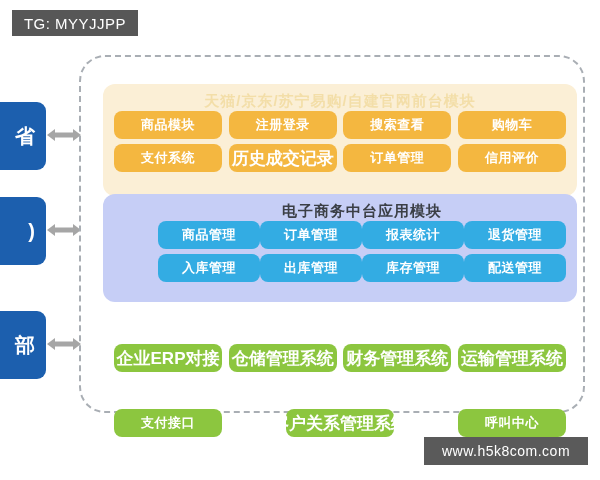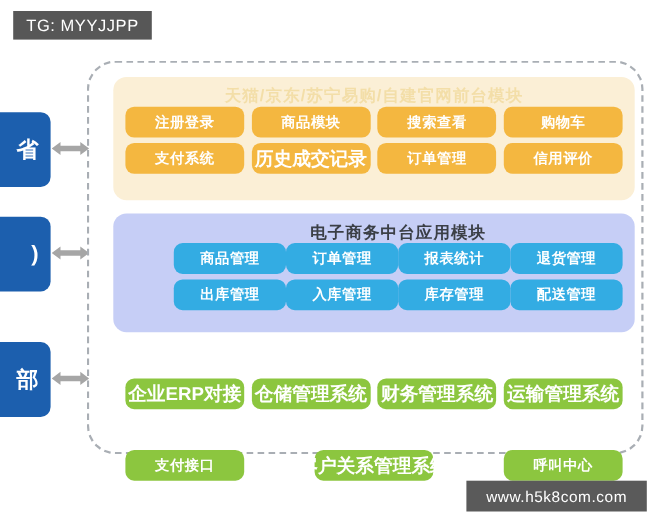--- a/index.html
+++ b/index.html
@@ -88,21 +88,21 @@
 
   
   .panel {
     position: absolute;
     left: 103px;
     width: 474px;
     border-radius: 12px;
     box-sizing: border-box;
   }
   #panel-front {
-    top: 70px;
+    top: 84px;
     height: 112px;
     background: #FBEFD6;
   }
   #panel-mid {
     top: 194px;
     height: 108px;
     background: #C6CEF6;
     padding-left: 44px;
   }
   #panel-back {
@@ -174,44 +174,44 @@
 </svg>
 <svg class="arrow" id="arrow-2" viewBox="0 0 34 16">
   <path d="M0 8 L8 2 L8 5.5 L26 5.5 L26 2 L34 8 L26 14 L26 10.5 L8 10.5 L8 14 Z" fill="#a6a6a6"></path>
 </svg>
 
 <div id="dashed-container"></div>
 
 <div class="panel" id="panel-front">
   <div class="panel-title">天猫/京东/苏宁易购/自建官网前台模块</div>
   <div class="pill-row">
+    <div class="pill orange">商品模块</div>
     <div class="pill orange">注册登录</div>
-    <div class="pill orange">商品模块</div>
     <div class="pill orange">搜索查看</div>
     <div class="pill orange">购物车</div>
   </div>
   <div class="pill-row">
     <div class="pill orange">支付系统</div>
     <div class="pill orange small">历史成交记录</div>
     <div class="pill orange">订单管理</div>
     <div class="pill orange">信用评价</div>
   </div>
 </div>
 
 <div class="panel" id="panel-mid">
   <div class="panel-title">电子商务中台应用模块</div>
   <div class="pill-row">
     <div class="pill blue">商品管理</div>
     <div class="pill blue">订单管理</div>
     <div class="pill blue">报表统计</div>
     <div class="pill blue">退货管理</div>
   </div>
   <div class="pill-row">
+    <div class="pill blue">入库管理</div>
     <div class="pill blue">出库管理</div>
-    <div class="pill blue">入库管理</div>
     <div class="pill blue">库存管理</div>
     <div class="pill blue">配送管理</div>
   </div>
 </div>
 
 <div class="panel" id="panel-back">
   <div class="pill-row">
     <div class="pill green small">企业ERP对接</div>
     <div class="pill green small">仓储管理系统</div>
     <div class="pill green small">财务管理系统</div>

